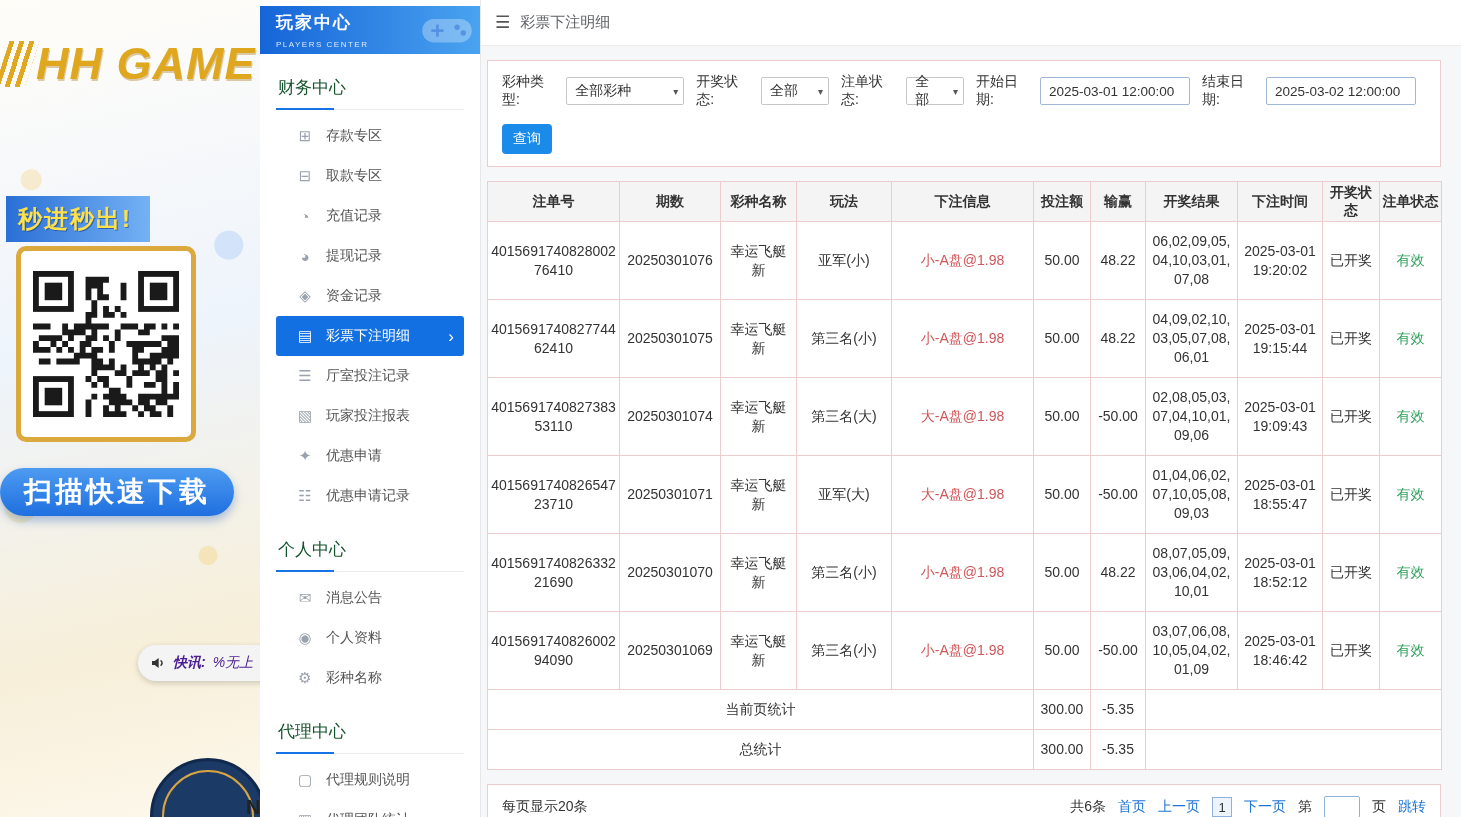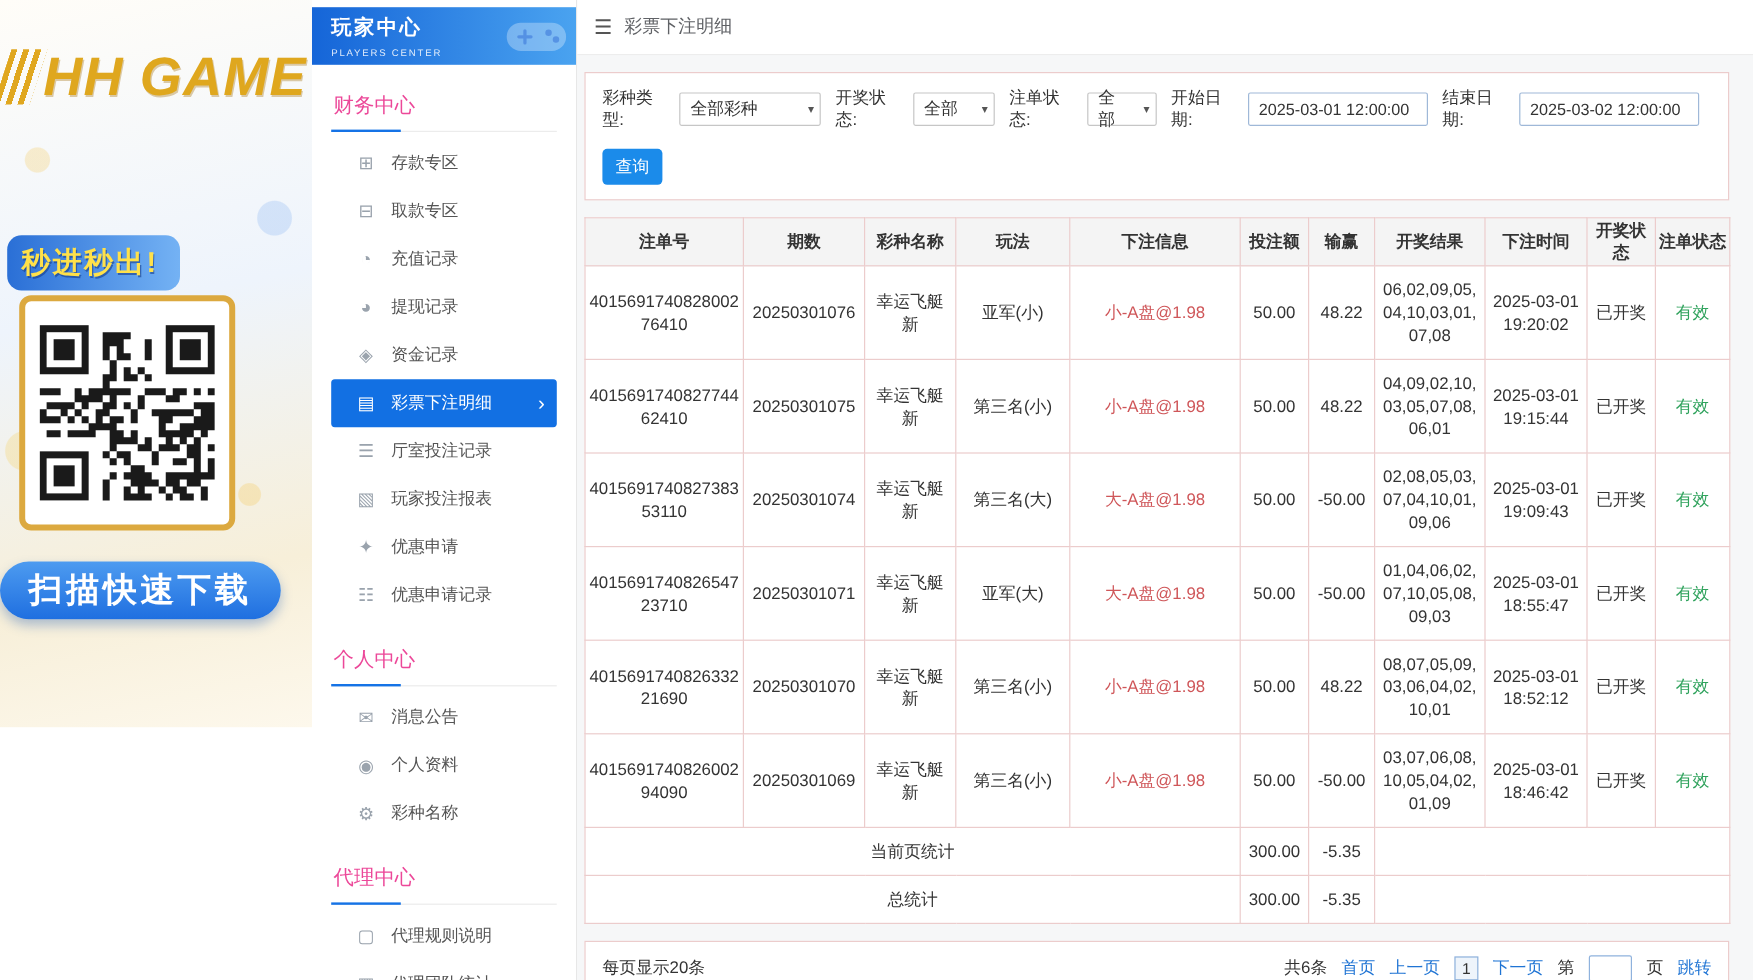--- a/index.html
+++ b/index.html
@@ -2,40 +2,40 @@
 <html><head>
 <meta charset="utf-8">
 <style>
   * { margin:0; padding:0; box-sizing:border-box; }
   html,body { width:1461px; height:817px; overflow:hidden; }
   body { font-family:"Liberation Sans","DejaVu Sans",sans-serif; background:#fff; color:#333; }
   .app { display:flex; width:1461px; height:817px; }
 
   
   .promo {
-    position:relative; width:260px; height:606px; overflow:hidden; flex:0 0 260px;
+    position:relative; width:260px; height:817px; overflow:hidden; flex:0 0 260px;
     background:
       radial-gradient(circle at 12% 22%, rgba(244,200,90,.28) 0 10px, transparent 11px),
       radial-gradient(circle at 88% 30%, rgba(120,170,240,.25) 0 14px, transparent 15px),
       radial-gradient(circle at 80% 68%, rgba(244,200,90,.30) 0 9px, transparent 10px),
       radial-gradient(circle at 8% 62%, rgba(244,214,120,.35) 0 16px, transparent 17px),
       linear-gradient(168deg,#fffdf8 0%,#eef4fc 42%,#f7efd9 78%,#fdf8ec 100%);
   }
   .promo-logo { position:absolute; top:38px; left:2px; display:flex; align-items:center; white-space:nowrap; }
   .logo-bars {
     width:30px; height:46px; margin-right:4px; transform:skewX(-18deg);
     background:repeating-linear-gradient(90deg,#e0a71f 0 5px,transparent 5px 10px);
   }
   .logo-text {
     font-size:45px; font-weight:bold; font-style:italic; letter-spacing:1px;
     color:#dfa71e; text-shadow:1px 2px 0 rgba(160,110,10,.35);
   }
   .promo-banner {
     position:absolute; top:196px; left:6px; padding:7px 18px 7px 12px;
-    background:linear-gradient(90deg,#2a6fd6,#74b2f4); border-radius:12px;
+    background:linear-gradient(90deg,#2a6fd6,#74b2f4); border-radius:0;
     color:#ffe14a; font-size:24px; font-weight:bold; letter-spacing:2px;
     text-shadow:1px 1px 0 rgba(20,60,140,.6);
   }
   .qr-box {
     position:absolute; top:246px; left:16px; width:180px; height:196px;
     background:#fff; border:5px solid #dca93f; border-radius:10px; padding:12px;
     display:flex; align-items:center; justify-content:center;
   }
   .qr-box svg { width:150px; height:150px; }
   .download-pill {
@@ -71,21 +71,21 @@
     position:relative; height:48px; background:linear-gradient(90deg,#1565d8,#4aa3f0);
     display:flex; flex-direction:column; justify-content:center; padding-left:16px; gap:6px;
     overflow:hidden;
   }
   .sb-title { color:#fff; font-size:17px; font-weight:bold; letter-spacing:2px; }
   .sb-subtitle { color:rgba(255,255,255,.85); font-size:8px; letter-spacing:1.5px; }
   .sb-gamepad { position:absolute; right:6px; top:5px; }
   .sb-body { padding:0 16px; }
   .sb-section { margin-top:8px; }
   .sb-sec-title {
-    position:relative; font-size:17px; color:#ec4899; padding:14px 2px 10px;
+    position:relative; font-size:17px; color:#14532d; padding:14px 2px 10px;
     border-bottom:1px solid #ececec; margin-bottom:6px;
   }
   .sb-sec-title::after {
     content:''; position:absolute; left:0; bottom:-1px; width:58px; height:2px; background:#1573e6;
   }
   .sb-list { list-style:none; }
   .sb-item {
     height:40px; display:flex; align-items:center; gap:12px;
     padding:0 10px 0 20px; font-size:14px; color:#555; border-radius:3px; cursor:pointer;
   }

